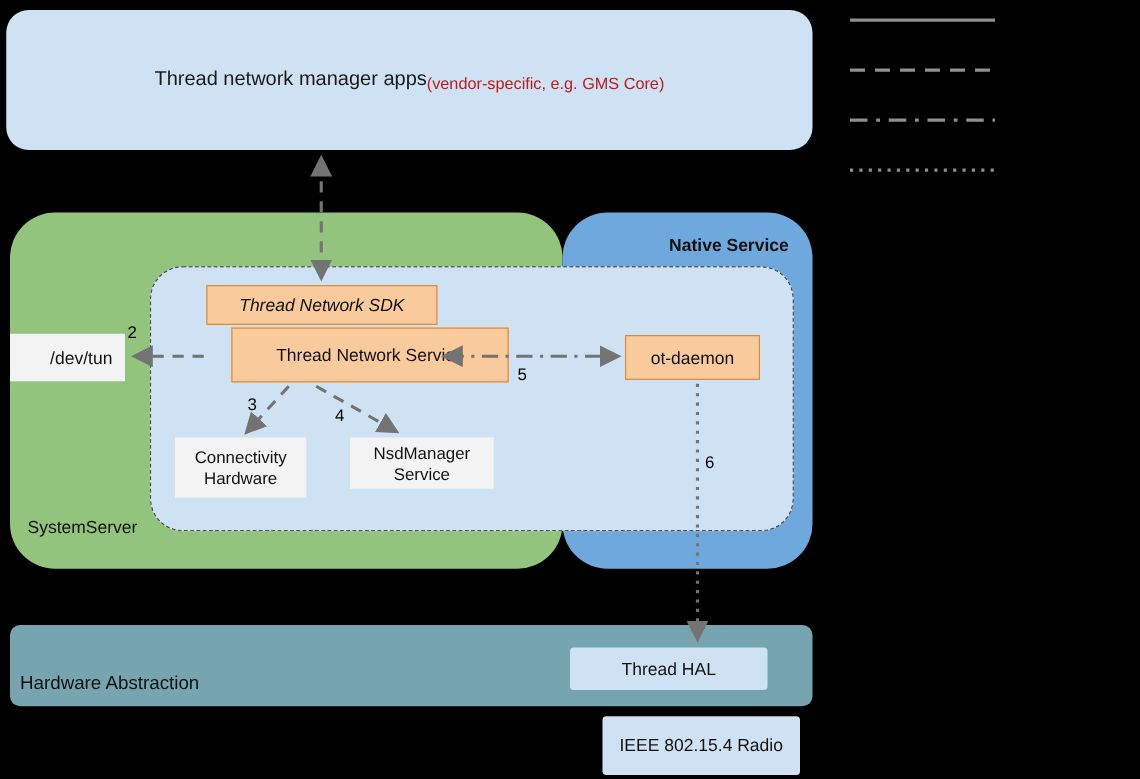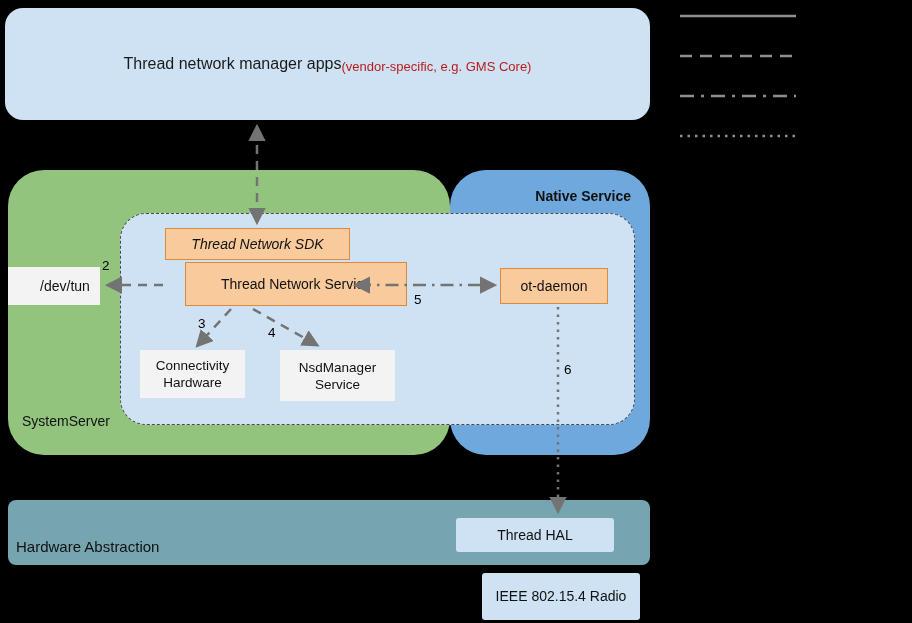--- a/index.html
+++ b/index.html
@@ -23,21 +23,21 @@
   
   .node{display:flex;align-items:center;justify-content:center;text-align:center;
     font-size:14px;line-height:17px;box-sizing:border-box;}
   .orange{background:#f9cb9c;border:1px solid #dd8a3d;}
   .grayn{background:#f3f3f3;}
   .lblue{background:#cfe2f3;border-radius:3px;}
   .sdk{left:165px;top:228px;width:185px;height:32px;font-style:italic;}
   .service{left:165px;top:262px;width:222px;height:44px;margin-left:20px;}
   .devtun{left:8px;top:267px;width:92px;height:38px;padding-left:22px;}
   .conn{left:140px;top:350px;width:105px;height:48px;font-size:13.5px;}
-  .nsd{left:280px;top:350px;width:115px;height:51px;font-size:13.5px;}
+  .nsd{left:280px;top:350px;width:115px;height:41px;font-size:13.5px;}
   .otd{left:500px;top:268px;width:108px;height:36px;}
   
   .hw-bar{left:8px;top:500px;width:642px;height:65px;background:#76a5af;border-radius:8px;}
   .hw-label{left:16px;top:538px;font-size:15px;}
   .hal{left:456px;top:518px;width:158px;height:34px;}
   .radio{left:482px;top:573px;width:158px;height:47px;}
   
   .elabel{font-size:13.5px;color:#000;}
   .e2{left:102px;top:258px;}
   .e3{left:198px;top:316px;}

